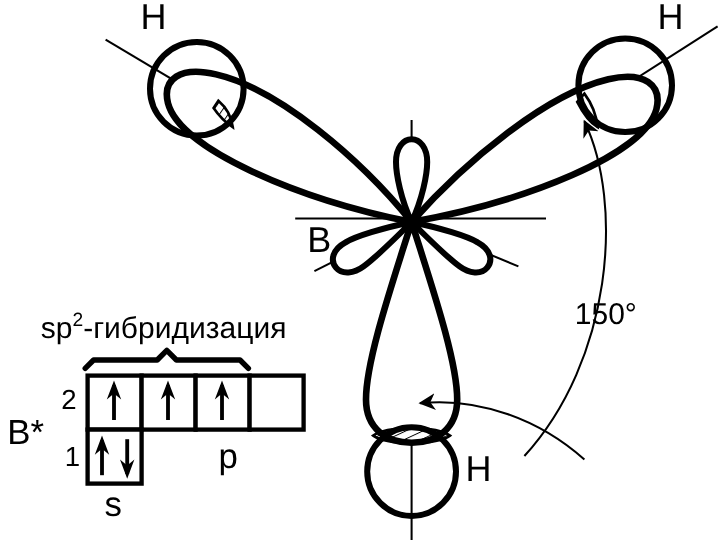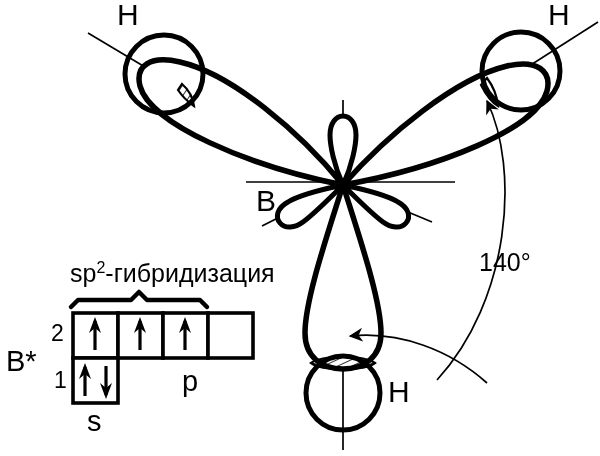--- a/index.html
+++ b/index.html
@@ -137,23 +137,23 @@
   </svg>
 
   <div class="lbl atom-label" style="left:117px; top:0px;">H</div>
 
   <div class="lbl atom-label" style="left:548px; top:0px;">H</div>
 
   <div class="lbl atom-label" style="left:388px; top:377px;">H</div>
 
   <div class="lbl center-label" style="left:256px; top:186px;">B</div>
 
-  <div class="lbl angle-label" style="left:479px; top:250px;">140°</div>
+  <div class="lbl angle-label" style="left:479px; top:250px;">150°</div>
 
-  <div class="lbl hyb-label" style="left:34px; top:260px;margin-left:36px;">
+  <div class="lbl hyb-label" style="left:34px; top:260px;">
     <span>sp</span><span class="sup">2</span><span>-гибридизация</span>
   </div>
 
   <div class="lbl elem-label" style="left:6px; top:347px;">B*</div>
 
   <div class="lbl shell-label" style="left:51px; top:322px;">2</div>
 
   <div class="lbl shell-label" style="left:54px; top:369px;">1</div>
 
   <div class="lbl orb-label" style="left:87px; top:407px;">s</div>

